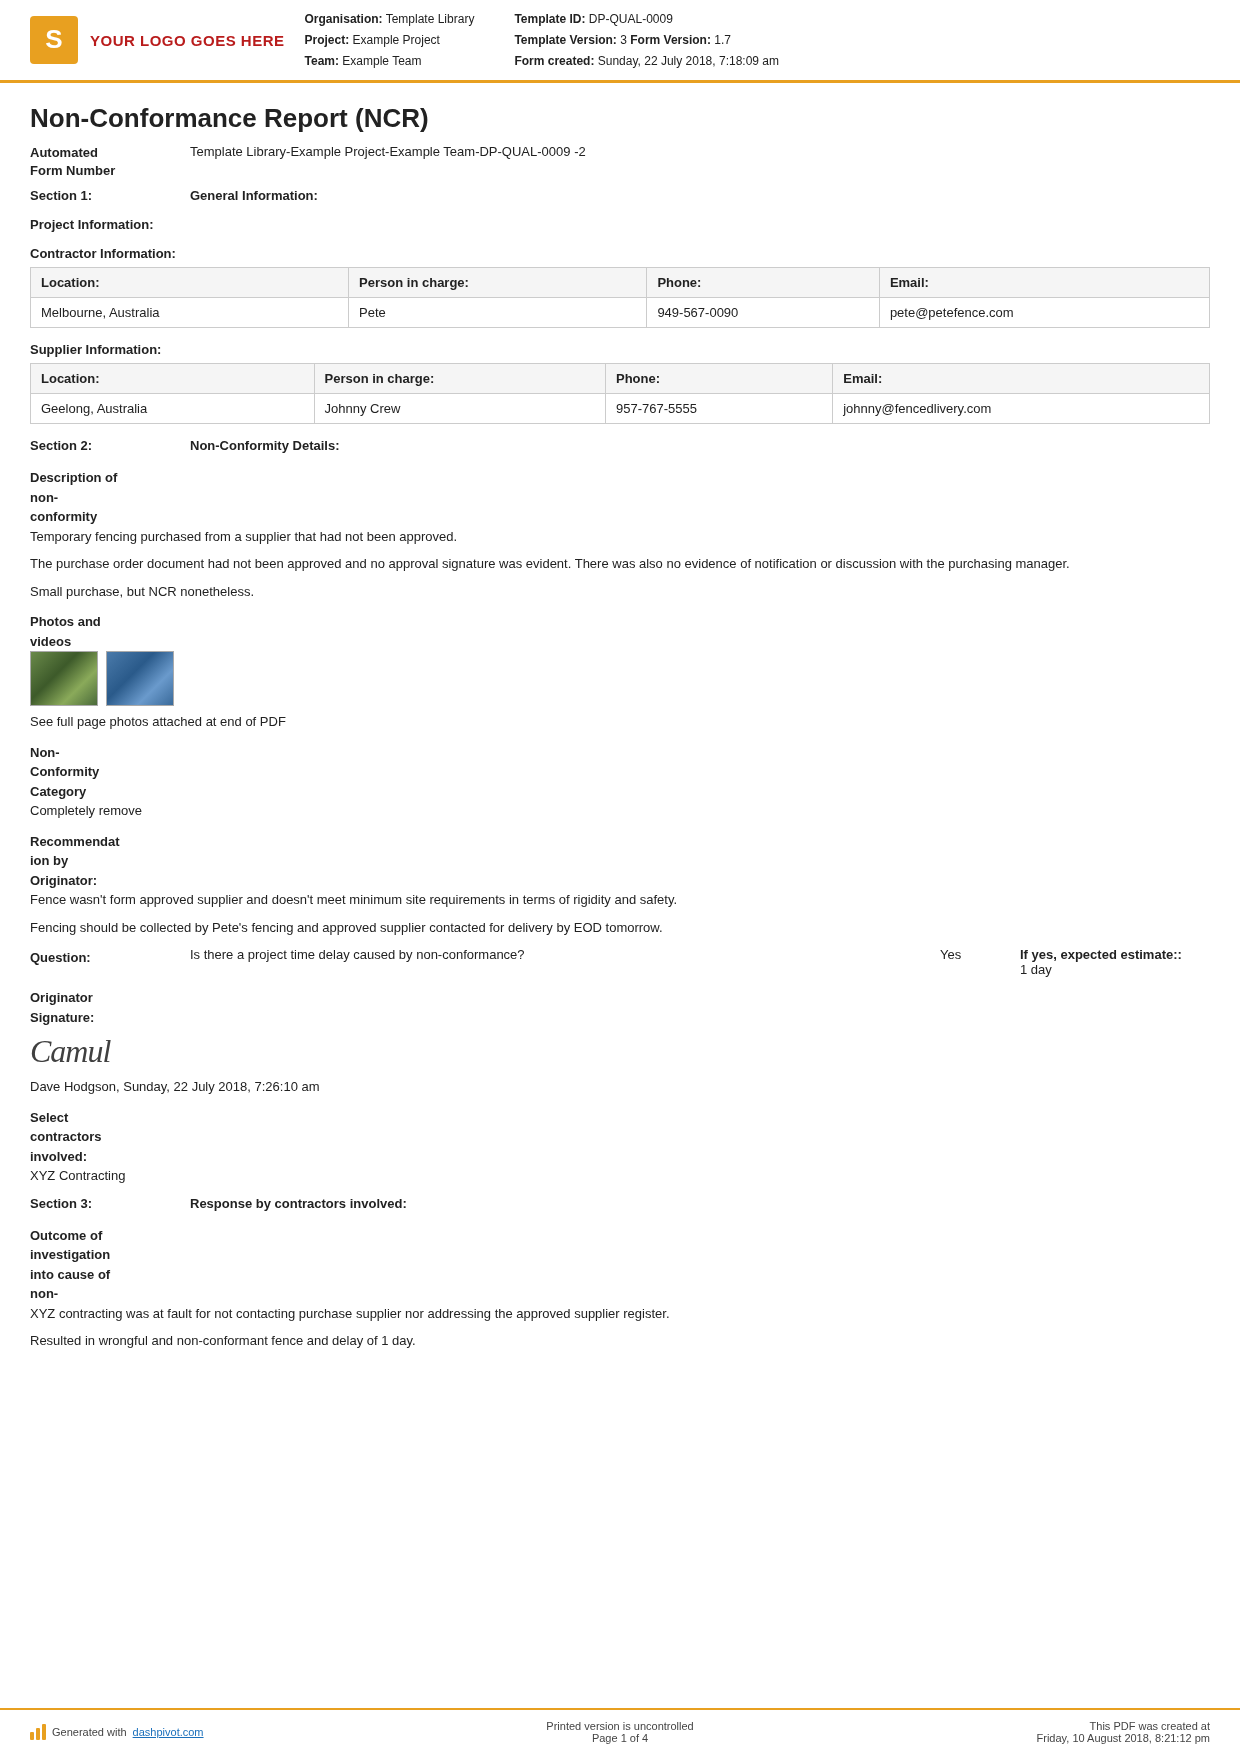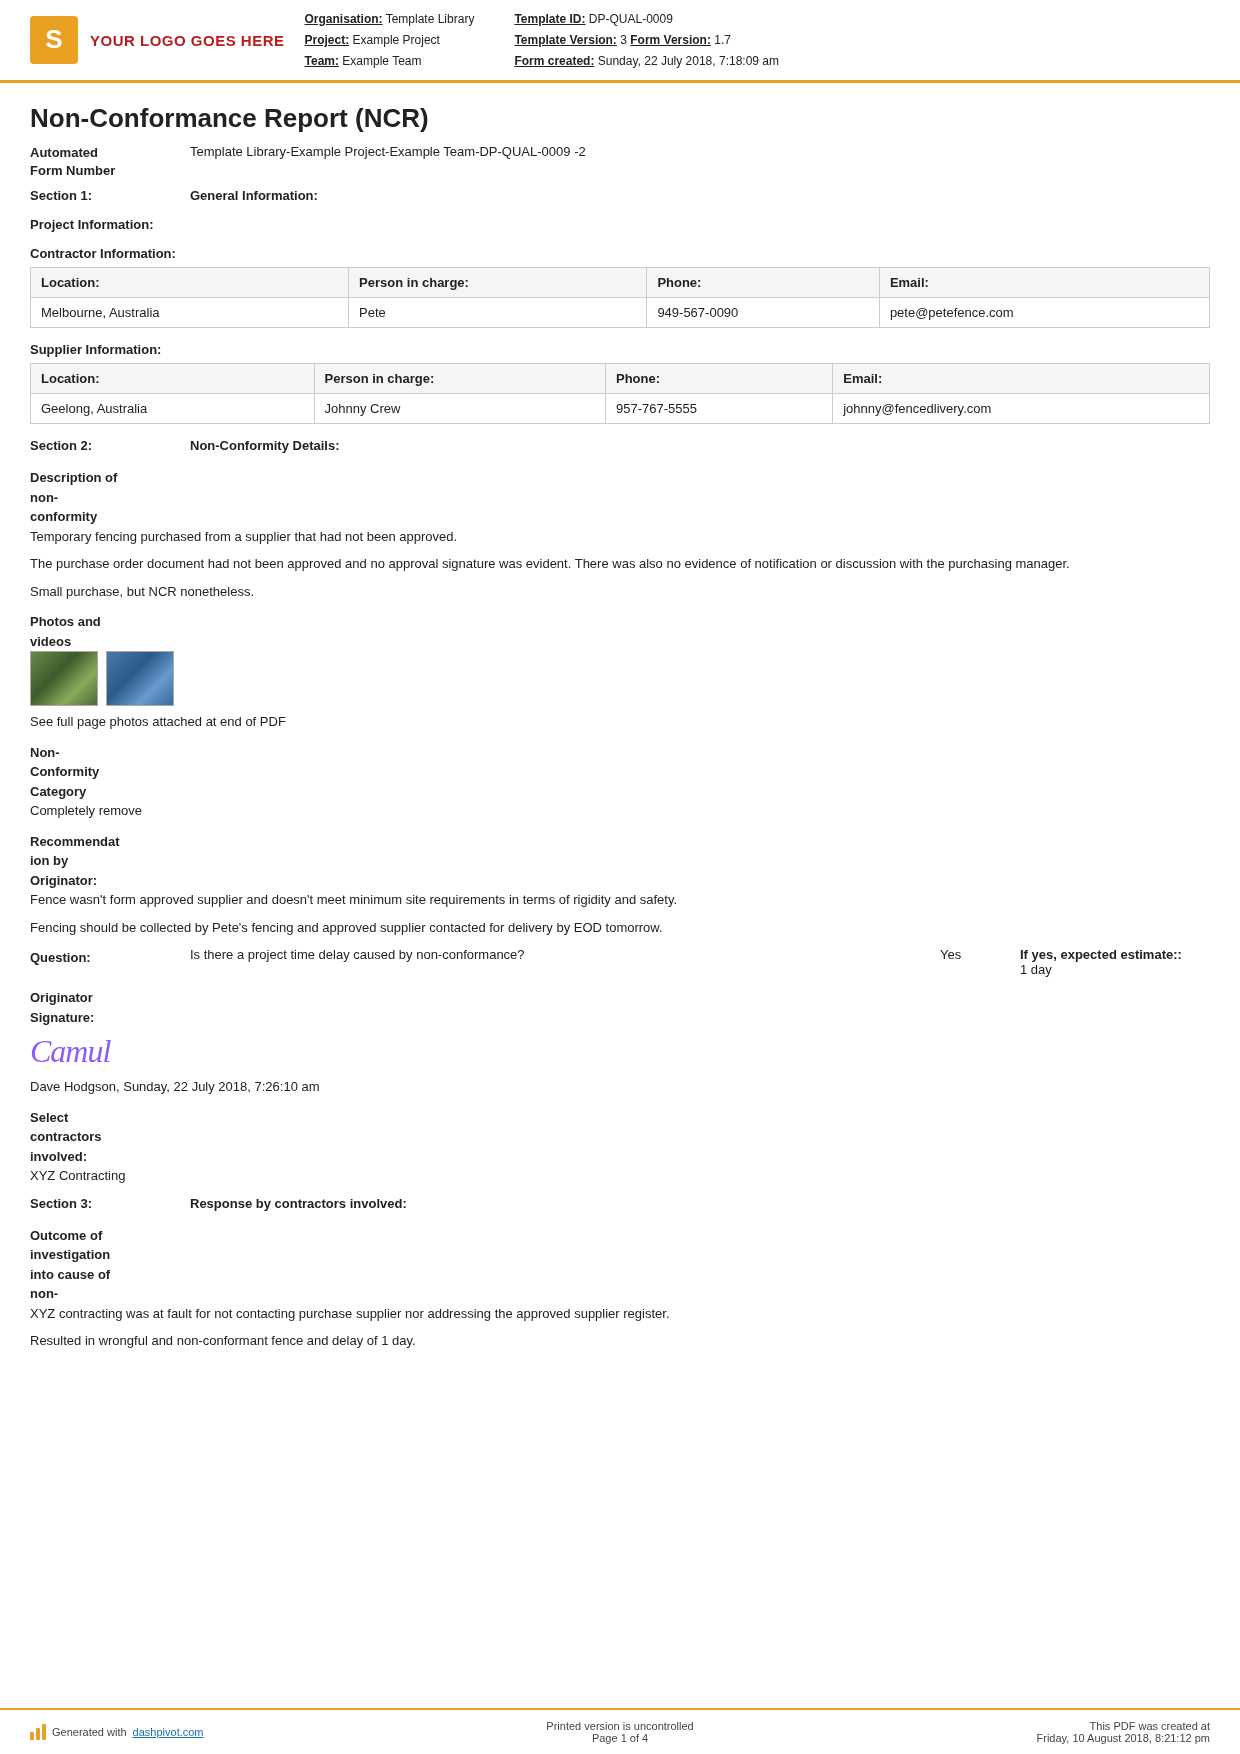--- a/index.html
+++ b/index.html
@@ -47,21 +47,21 @@
       flex: 1;
       gap: 40px;
       font-size: 12px;
     }
     .header-meta-col {
       display: flex;
       flex-direction: column;
       gap: 3px;
     }
     .header-meta-col span { line-height: 1.5; }
-    .header-meta-col .label { font-weight: bold; text-decoration: underline; }
+    .header-meta-col .label { font-weight: bold; }
     
     .content {
       padding: 20px 30px 0 30px;
       flex: 1;
     }
     .report-title {
       font-size: 26px;
       font-weight: bold;
       color: #222;
       margin-bottom: 10px;
@@ -202,21 +202,21 @@
     
     .signature-area {
       display: flex;
       flex-direction: column;
       gap: 0;
     }
     .signature-img {
       font-family: 'Georgia', serif;
       font-style: italic;
       font-size: 32px;
-      color: #8b5cf6;
+      color: #404040;
       margin-bottom: 2px;
       letter-spacing: -1px;
     }
     
     .footer {
       border-top: 2px solid #e8a020;
       padding: 10px 30px;
       display: flex;
       justify-content: space-between;
       align-items: center;

